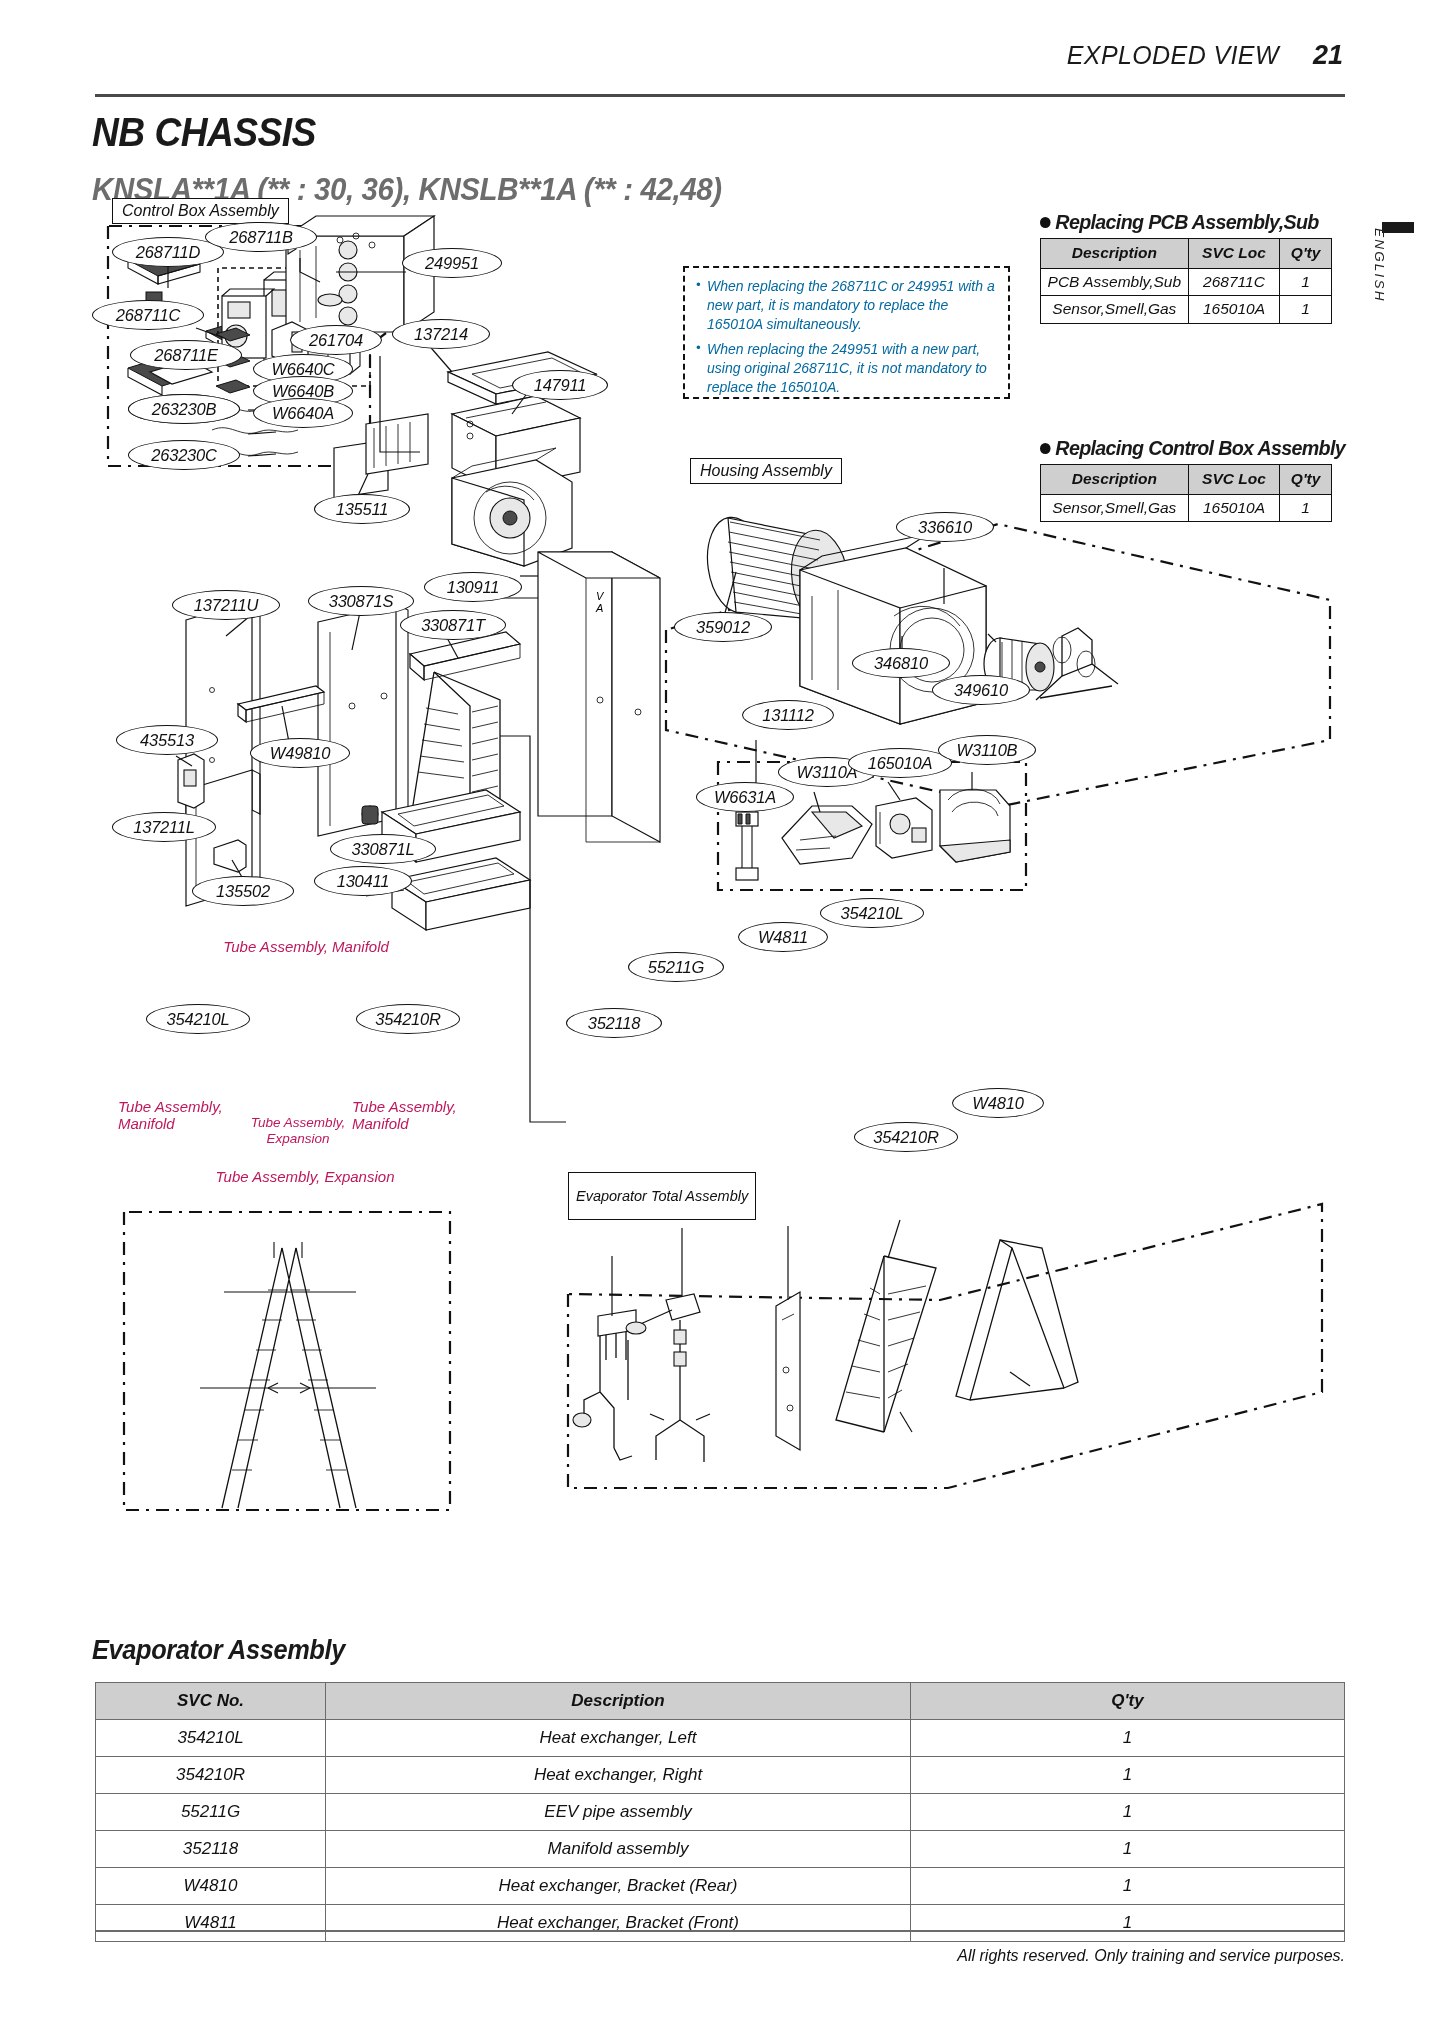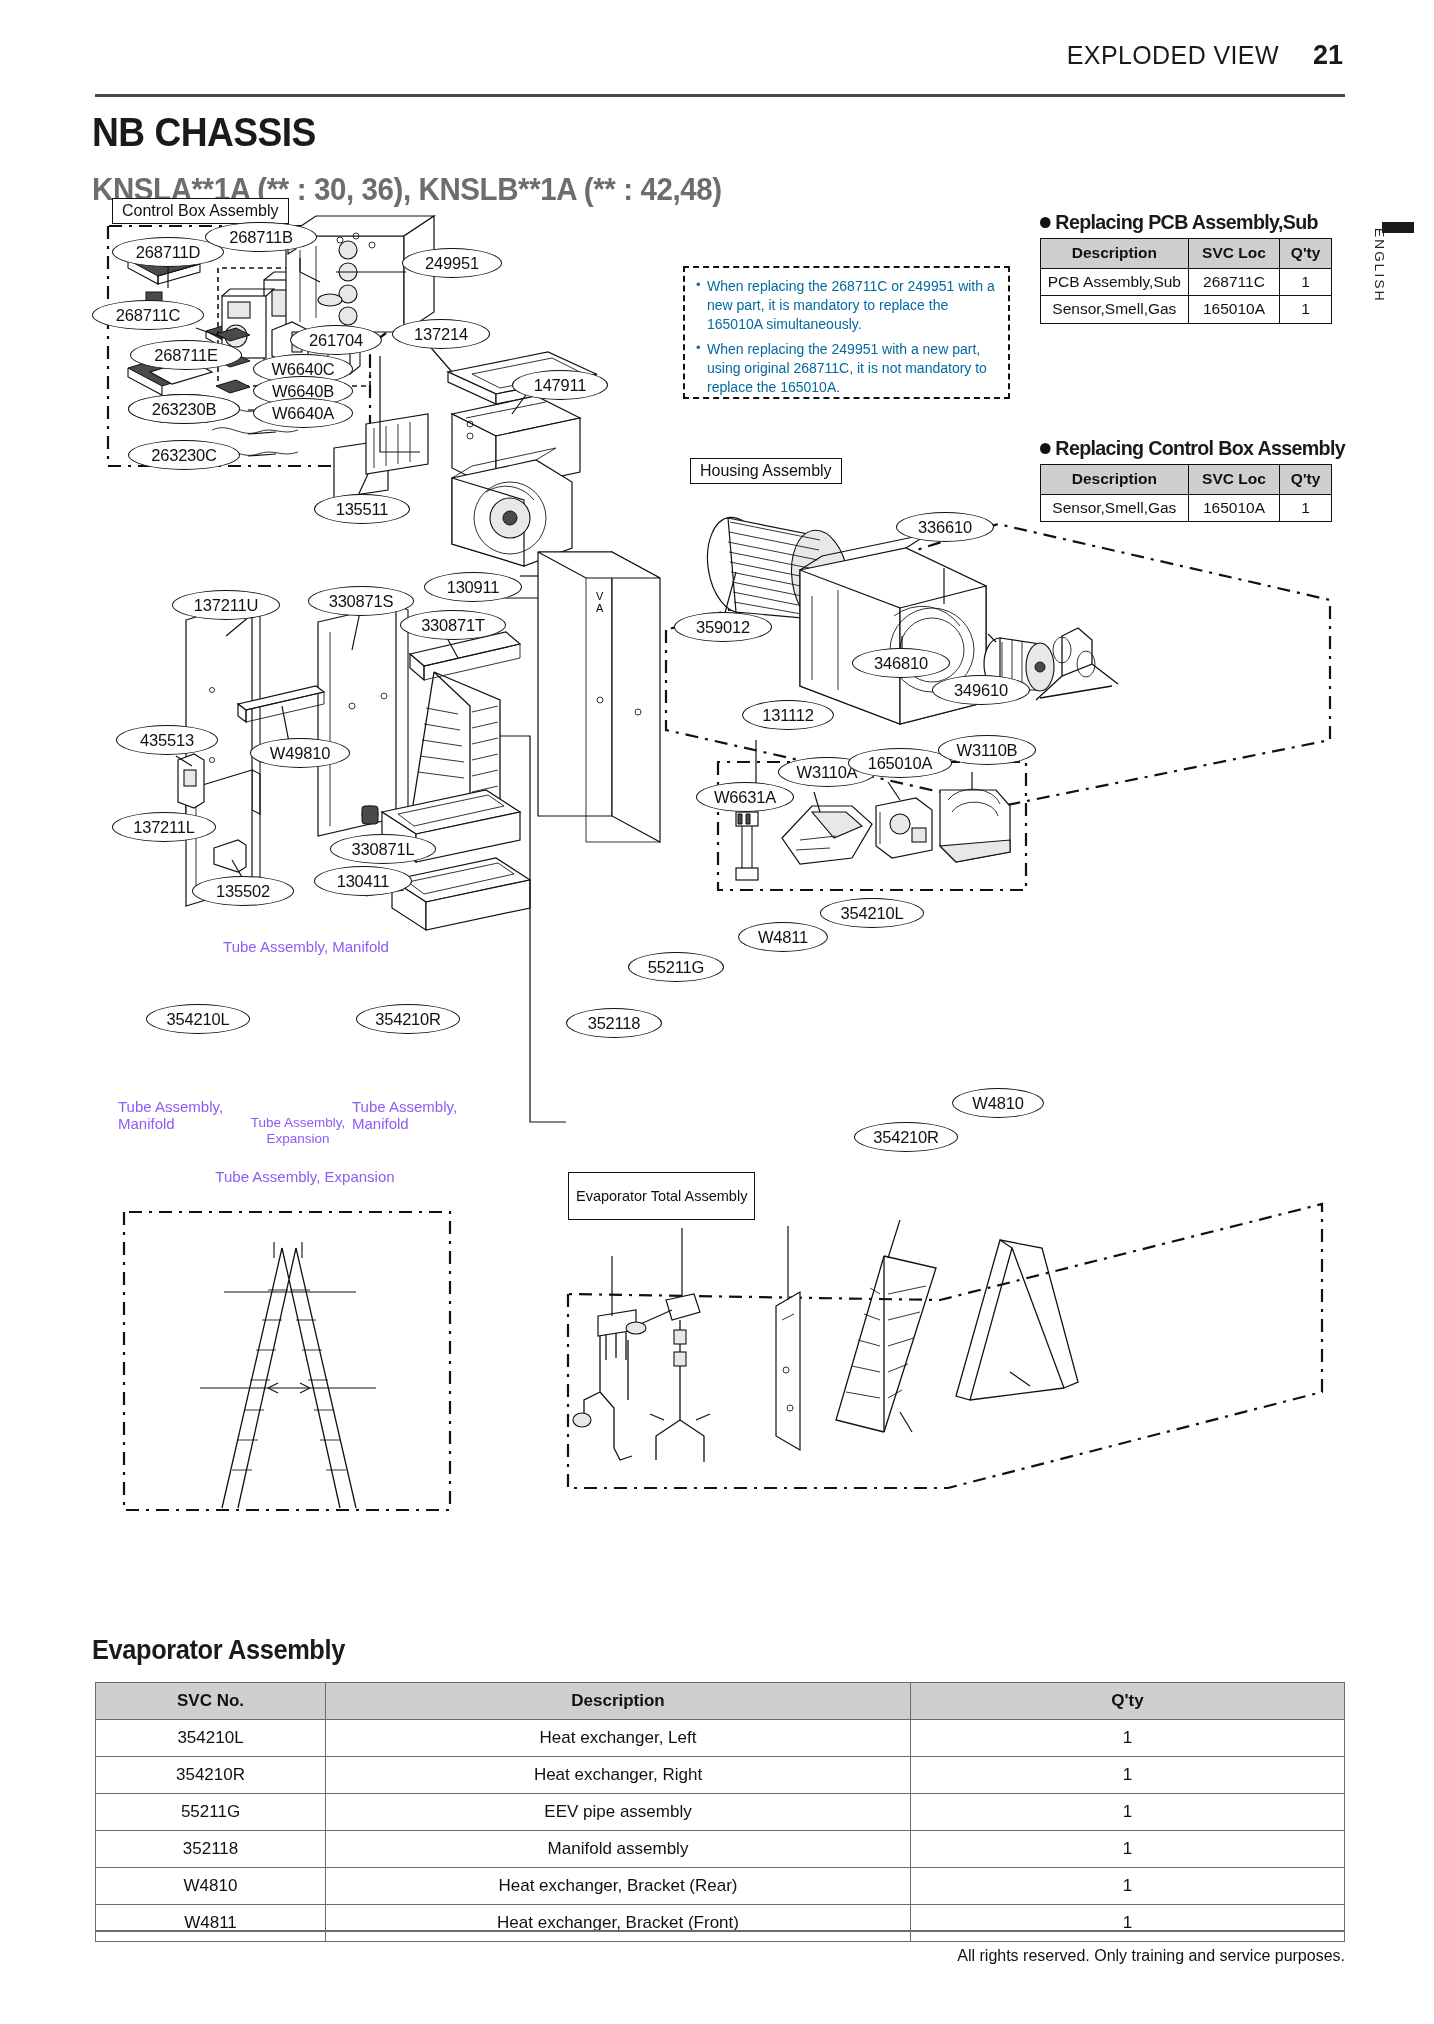--- a/index.html
+++ b/index.html
@@ -5,21 +5,21 @@
   * { box-sizing: border-box; }
   html, body { margin:0; padding:0; }
   body {
     width:1434px; height:2024px;
     background:#fff;
     font-family:"Liberation Sans", sans-serif;
     color:#1a1a1a;
     position:relative;
     overflow:hidden;
   }
-  .page { position:relative; width:1390px; height:2024px; }
+  .page { position:relative; width:1390px; height:2024px;font-style:italic; }
 
   
   .hdr {
     position:absolute; left:95px; top:40px; width:1248px;
     display:flex; justify-content:flex-end; align-items:baseline; gap:34px;
   }
   .hdr-title { font-size:25px; letter-spacing:.4px; }
   .hdr-page { font-size:27px; font-weight:bold; }
   .hdr-rule {
     position:absolute; left:95px; top:94px; width:1250px; height:3px;
@@ -65,21 +65,21 @@
 
   
   .tag {
     position:absolute; border:1.5px solid #111; background:#fff;
     font-size:16px; padding:3px 9px; white-space:nowrap; color:#111;
   }
   .tag.sm { font-size:14.5px; padding:15px 7px; }
 
   
   .plab {
-    position:absolute; font-size:15px; color:#8b5cf6; line-height:1.15;
+    position:absolute; font-size:15px; color:#be185d; line-height:1.15;
     white-space:nowrap; text-align:center;
   }
 
   
   .notebox {
     position:absolute; left:683px; top:266px; width:327px; height:133px;
     border:2.5px dashed #111; background:#fff;
     padding:9px 10px 0 11px;
   }
   .notebox ul { margin:0; padding:0; list-style:none; }

